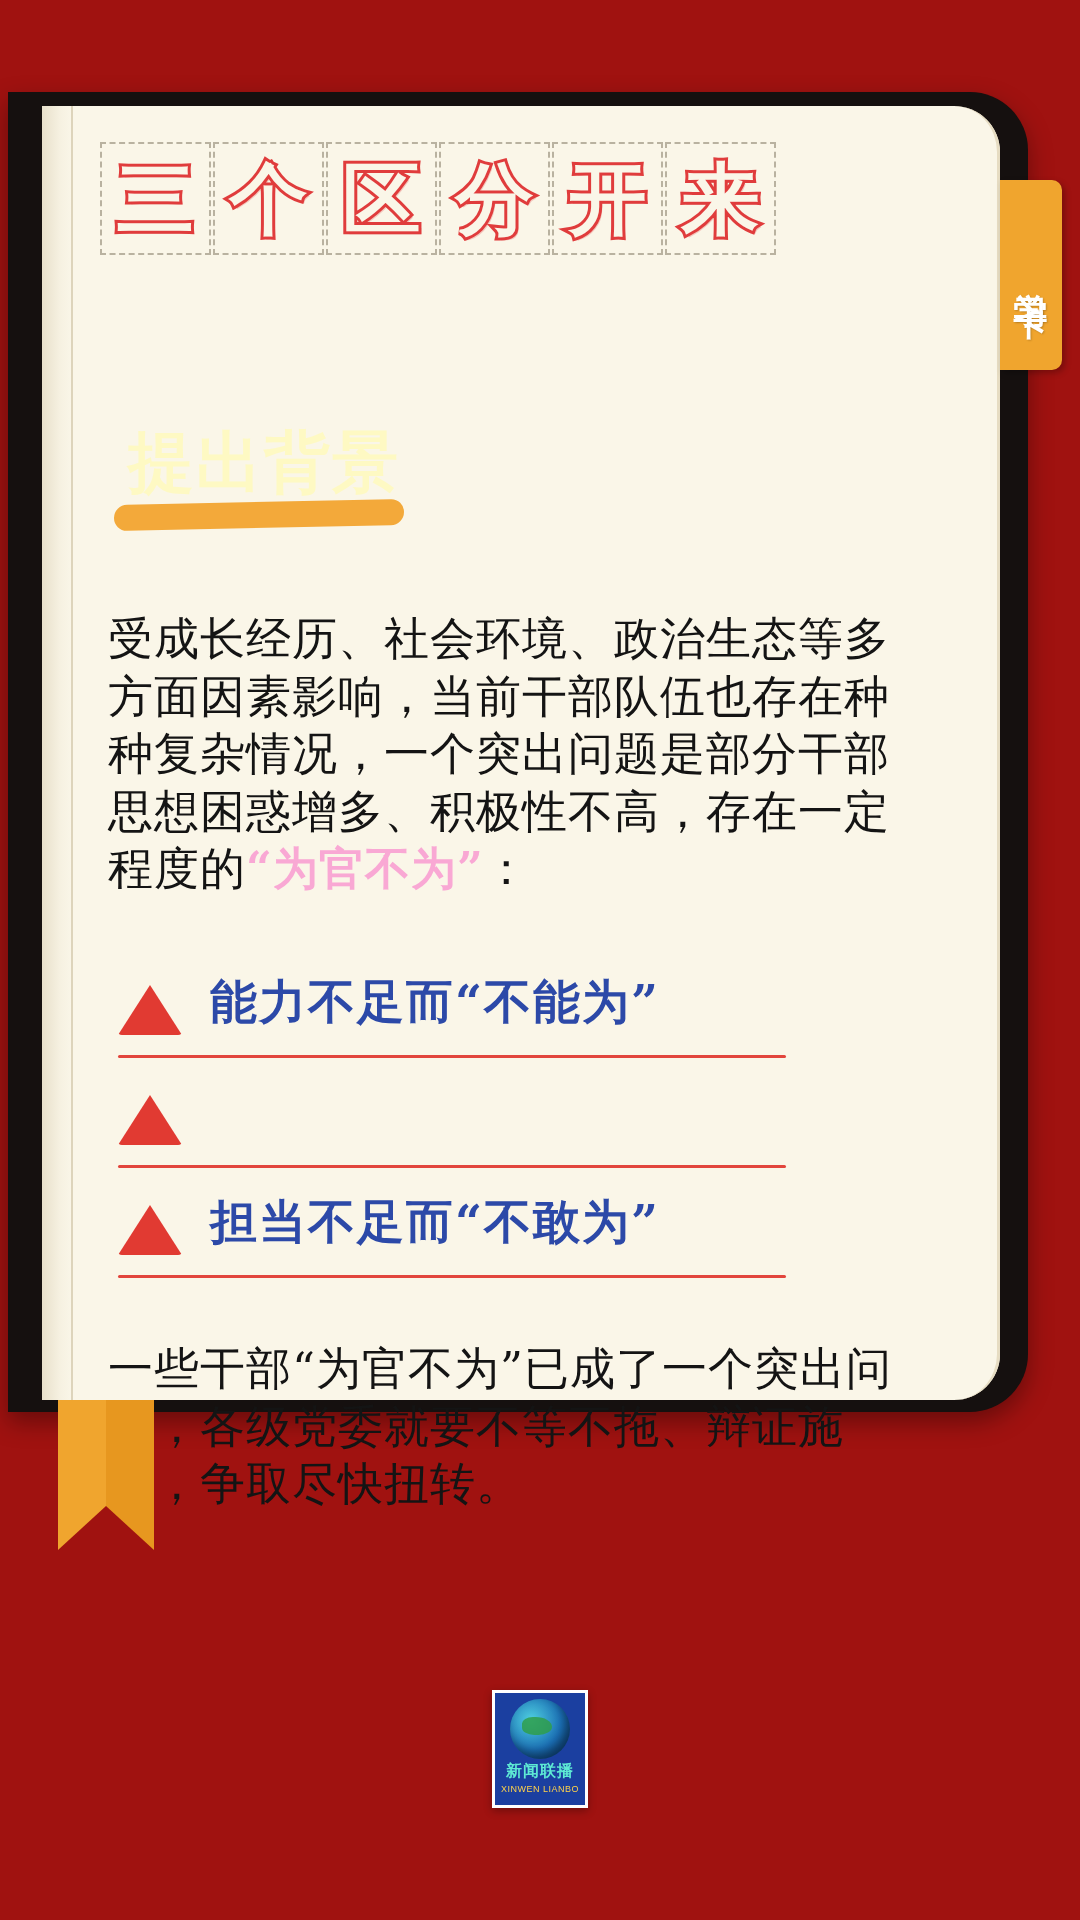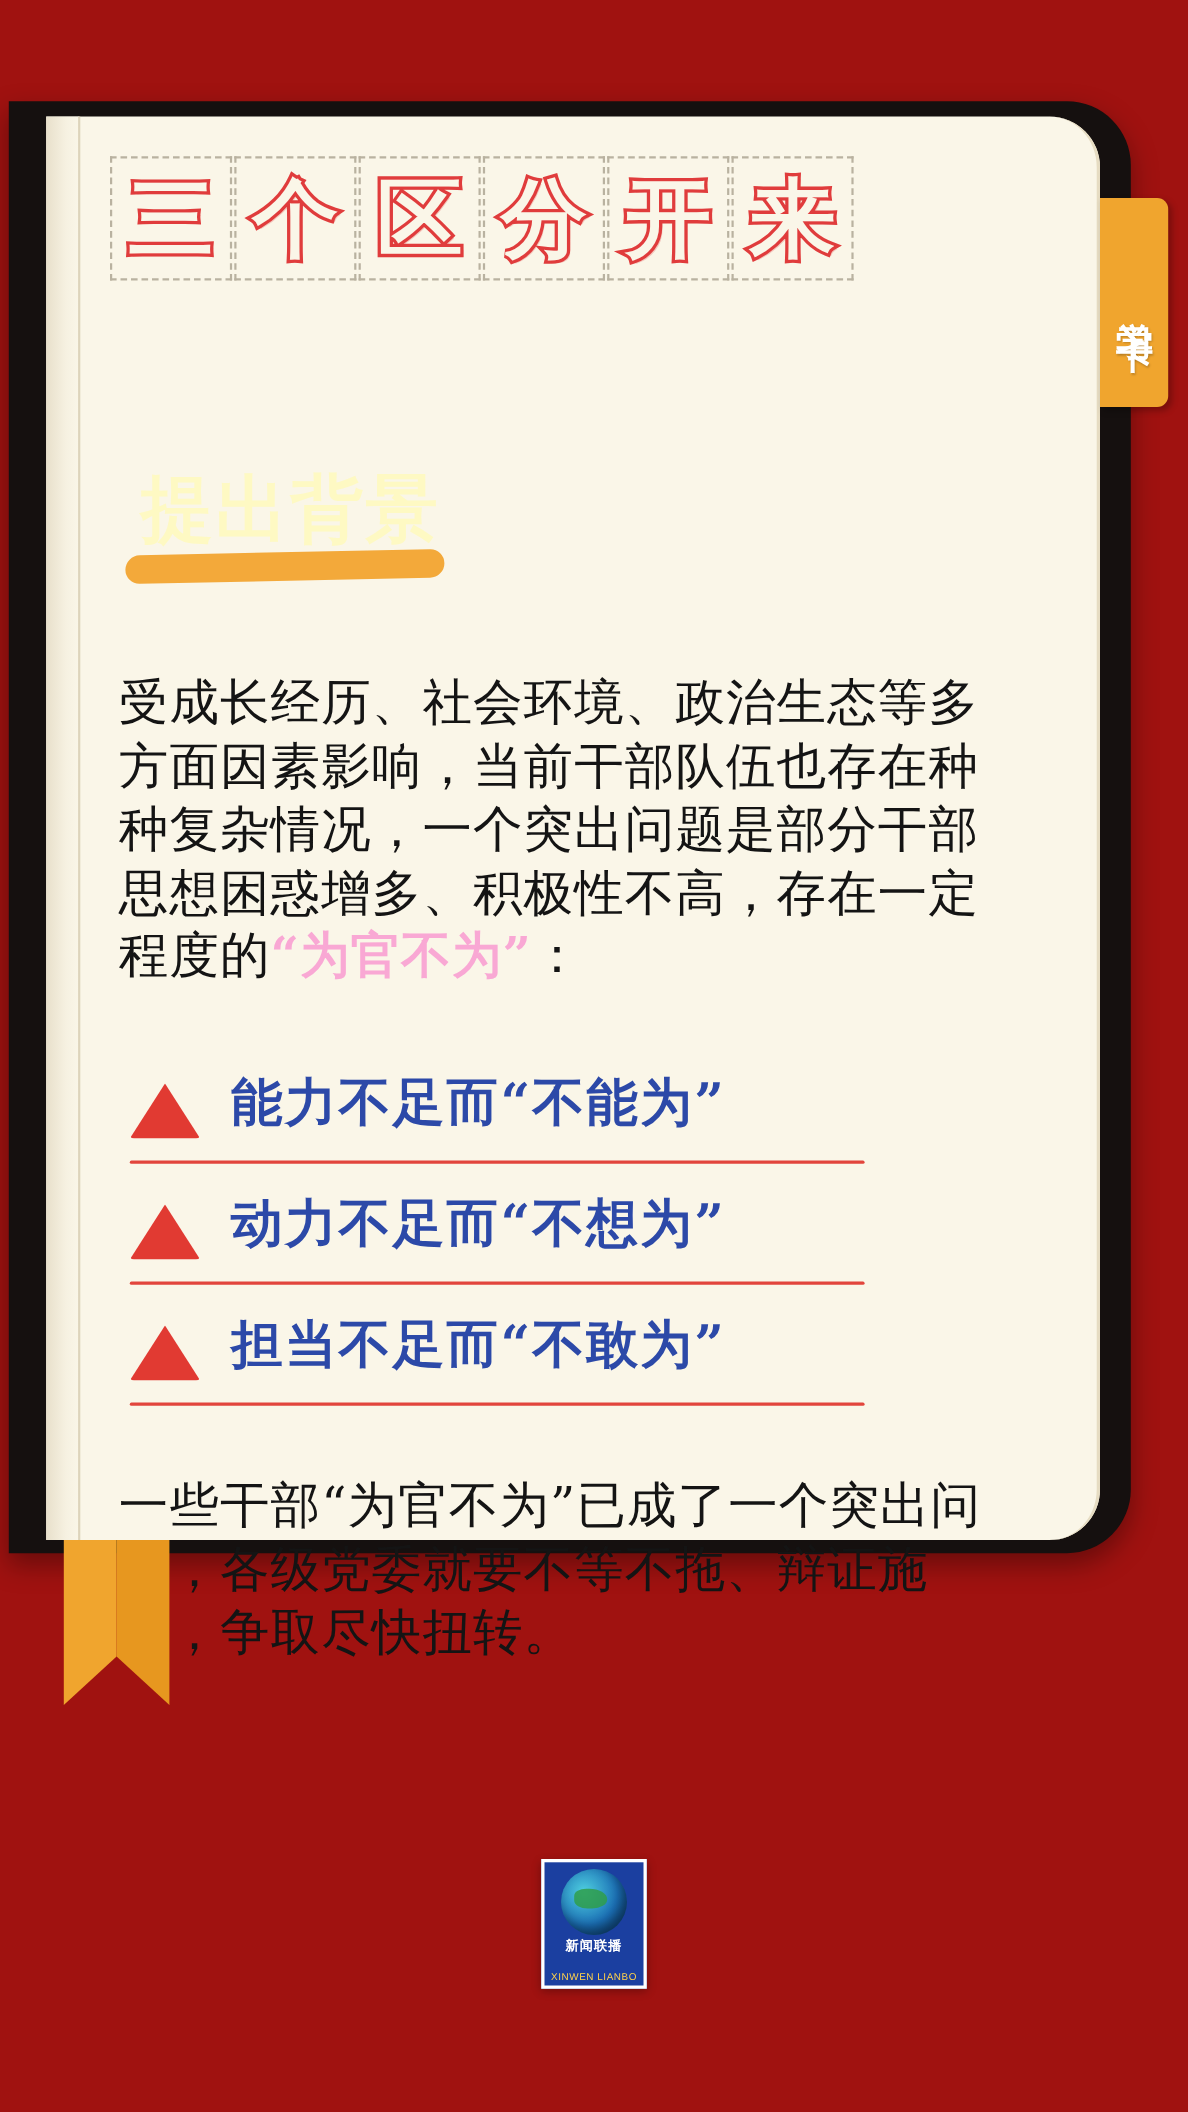--- a/index.html
+++ b/index.html
@@ -263,32 +263,32 @@
     content: "";
     position: absolute;
     left: 12px; top: 18px;
     width: 30px; height: 18px;
     background: #2f9d4a;
     border-radius: 40% 60% 50% 45%;
     opacity: 0.85;
   }
   .logo-cn {
     display: block;
-    color: #ffffff;
-    font-size: 12px;
+    color: #5eead4;
+    font-size: 16px;
     font-weight: bold;
     letter-spacing: 1px;
     font-family: "DejaVu Sans", "Liberation Sans", sans-serif;
   }
   .logo-en {
     display: block;
     color: #ffd24a;
     font-size: 9px;
     letter-spacing: 0.5px;
-    margin-top: 14px;
+    margin-top: 2px;
     font-family: "Liberation Sans", sans-serif;
   }
 </style>
 </head>
 <body>
 
 <div class="bg"></div>
 
 <div class="notebook">
   <div class="paper"></div>
@@ -332,21 +332,20 @@
 </div>
 
 <div class="bullets">
   <div class="bullet-row">
     <span class="tri"></span>
     <span class="bullet-text">能力不足而“不能为”</span>
     <span class="bullet-rule"></span>
   </div>
   <div class="bullet-row">
     <span class="tri"></span>
-    <span class="bullet-text">动力不足而“不想为”</span>
     <span class="bullet-rule"></span>
   </div>
   <div class="bullet-row">
     <span class="tri"></span>
     <span class="bullet-text">担当不足而“不敢为”</span>
     <span class="bullet-rule"></span>
   </div>
 </div>
 
 <div class="para" id="para2">一些干部“为官不为”已成了一个突出问题，各级党委就要不等不拖、辩证施策，争取尽快扭转。</div>

